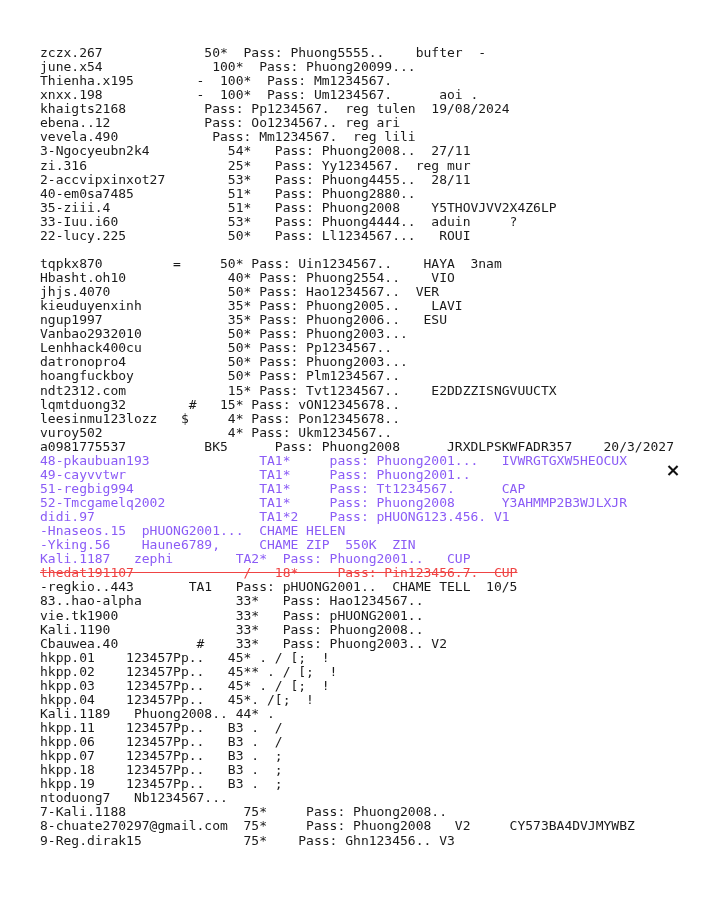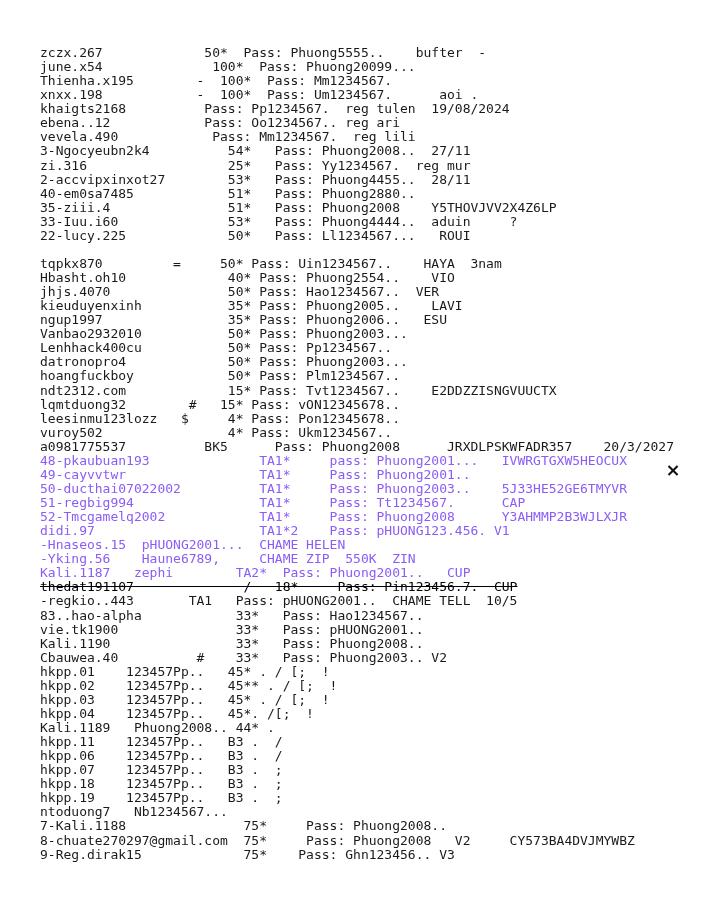--- a/index.html
+++ b/index.html
@@ -21,21 +21,21 @@
     font-size: 13px;
     line-height: 14.07px;
     color: #1a1a1a;
   }
   .line {
     white-space: pre;
     height: 14.07px;
   }
   .line.normal { color: #1a1a1a; }
   .line.gray   { color: #8b5cf6; }
-  .line.strike { color: #000000; text-decoration: line-through; }
+  .line.strike { color: #ef4444; text-decoration: line-through; }
   .close-btn {
     position: absolute;
     left: 663px;
     top: 460px;
     width: 20px;
     height: 20px;
     padding: 0;
     border: none;
     background: transparent;
     color: #111111;
@@ -76,21 +76,20 @@
       <div class="line normal">Lenhhack400cu           50* Pass: Pp1234567..</div>
       <div class="line normal">datronopro4             50* Pass: Phuong2003...</div>
       <div class="line normal">hoangfuckboy            50* Pass: Plm1234567..</div>
       <div class="line normal">ndt2312.com             15* Pass: Tvt1234567..    E2DDZZISNGVUUCTX</div>
       <div class="line normal">lqmtduong32        #   15* Pass: vON12345678..</div>
       <div class="line normal">leesinmu123lozz   $     4* Pass: Pon12345678..</div>
       <div class="line normal">vuroy502                4* Pass: Ukm1234567..</div>
       <div class="line normal">a0981775537          BK5      Pass: Phuong2008      JRXDLPSKWFADR357    20/3/2027</div>
       <div class="line gray">48-pkaubuan193              TA1*     pass: Phuong2001...   IVWRGTGXW5HEOCUX</div>
       <div class="line gray">49-cayvvtwr                 TA1*     Pass: Phuong2001..</div>
-      <div class="line gray">50-ducthai07022002          TA1*     Pass: Phuong2003..    5J33HE52GE6TMYVR</div>
       <div class="line gray">51-regbig994                TA1*     Pass: Tt1234567.      CAP</div>
       <div class="line gray">52-Tmcgamelq2002            TA1*     Pass: Phuong2008      Y3AHMMP2B3WJLXJR</div>
       <div class="line gray">didi.97                     TA1*2    Pass: pHUONG123.456. V1</div>
       <div class="line gray">-Hnaseos.15  pHUONG2001...  CHAME HELEN</div>
       <div class="line gray">-Yking.56    Haune6789,     CHAME ZIP  550K  ZIN</div>
       <div class="line gray">Kali.1187   zephi        TA2*  Pass: Phuong2001..   CUP</div>
       <div class="line strike">thedat191107              /   18*     Pass: Pin123456.7.  CUP</div>
       <div class="line normal">-regkio..443       TA1   Pass: pHUONG2001..  CHAME TELL  10/5</div>
       <div class="line normal">83..hao-alpha            33*   Pass: Hao1234567..</div>
       <div class="line normal">vie.tk1900               33*   Pass: pHUONG2001..</div>

